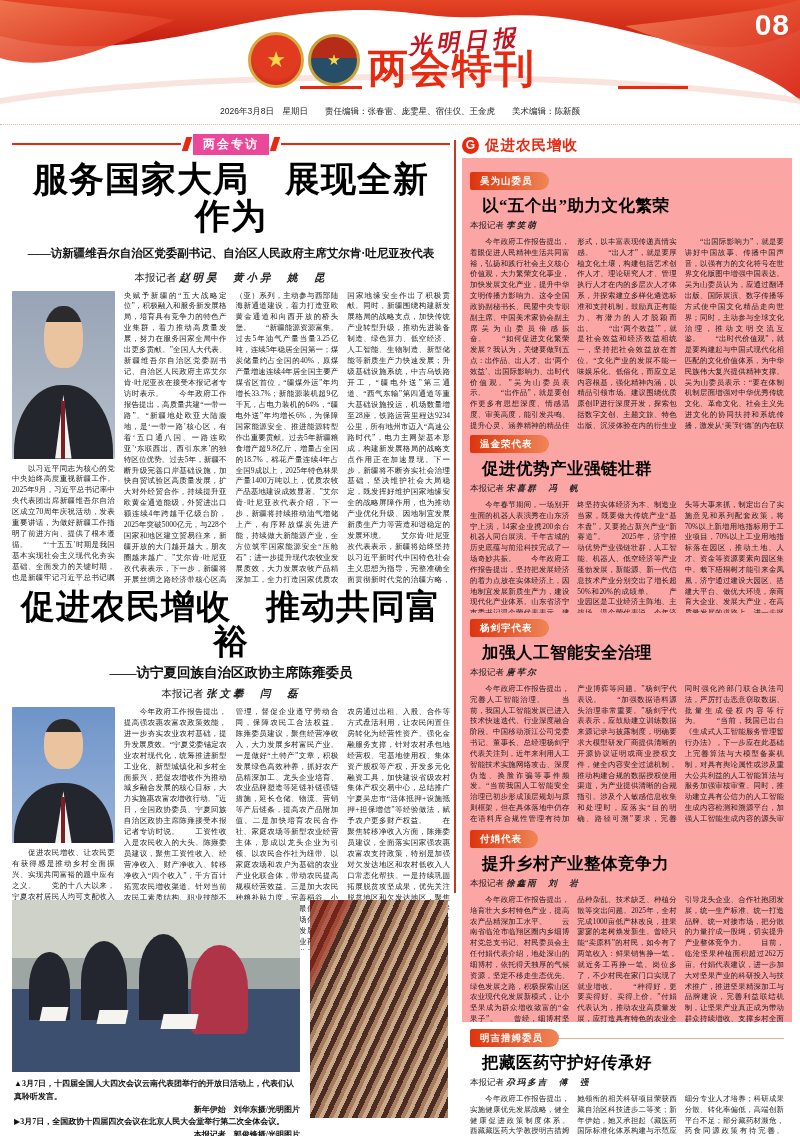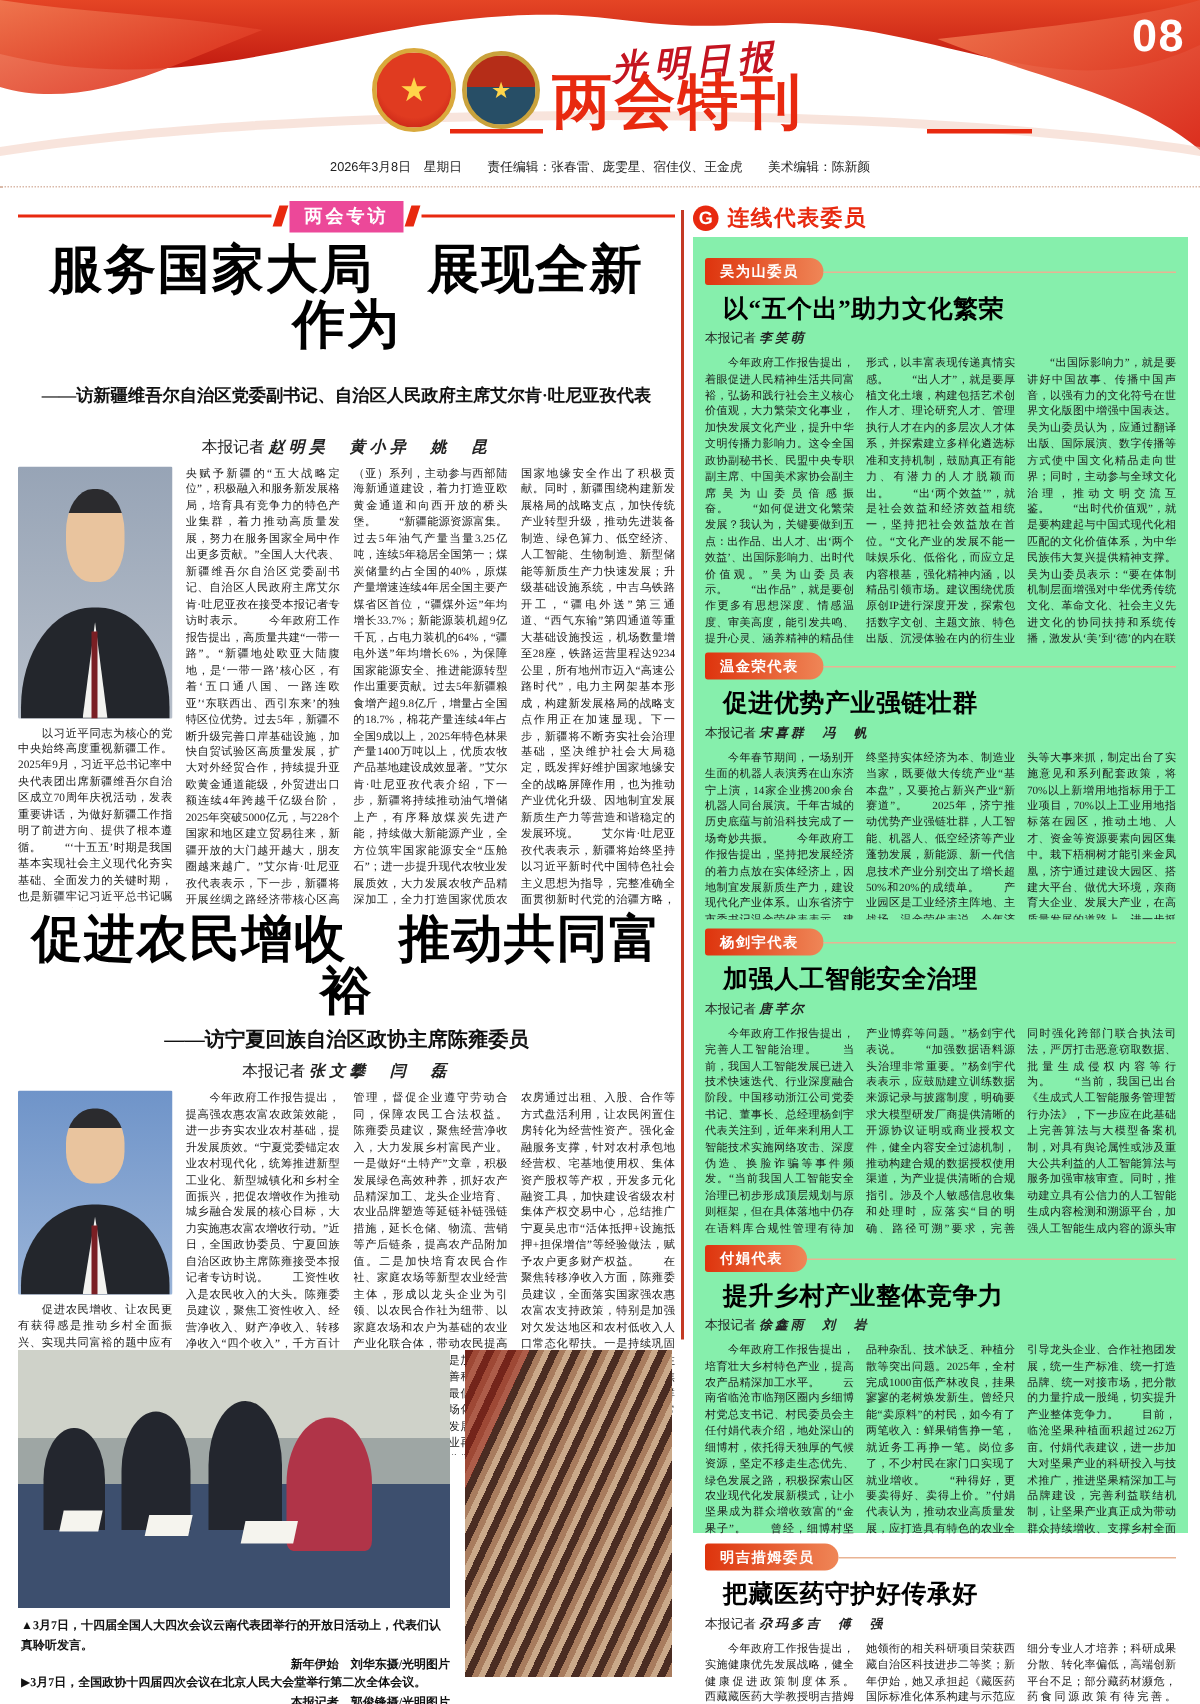--- a/index.html
+++ b/index.html
@@ -30,21 +30,21 @@
   #left{left:12px;top:134px;width:438px;}
   .tagrow{display:flex;align-items:center;height:20px;}
   .tagrow .ln{flex:1;height:1.5px;background:#e8290f;}
   .flag{width:6px;height:14px;background:#e8290f;transform:skewX(-18deg);margin:0 3px;}
   .tagbox{background:#ec4899;color:#fff;font-size:12px;font-weight:bold;padding:2px 10px;
      font-family:"Liberation Sans",sans-serif;letter-spacing:2px;}
   .headline{text-align:center;font-weight:900;color:#000;line-height:1.05;letter-spacing:1px;}
   .h1a{font-size:35px;margin:8px 16px 6px;}
   .h1b{font-size:34px;margin:4px 0 4px;}
   .subtitle{text-align:center;font-weight:bold;color:#111;}
-  .sub1{font-size:11.5px;margin:20px 0;}
+  .sub1{font-size:11.5px;margin:10px 0;}
   .sub2{font-size:13.5px;margin:3px 0;}
   .byline{text-align:center;font-size:10.5px;margin:5px 0 6px;color:#222;}
   .byline .names{font-weight:bold;letter-spacing:3px;font-style:italic;}
   .cols{display:flex;gap:9px;}
   .col{flex:1;font-size:7.5px;line-height:1.46;text-align:justify;overflow:hidden;}
   .cols-a1 .col{height:294px;}
   .cols-a2 .col{height:243px;}
   .photo{border-radius:1px;position:relative;overflow:hidden;margin-bottom:5px;}
   .portrait{height:168px;}
   .portrait2{height:136px;}
@@ -71,21 +71,21 @@
   #captions{left:14px;top:1078px;width:286px;position:absolute;font-size:8px;line-height:1.6;
      color:#111;font-weight:bold;}
   #captions .credit{display:block;text-align:right;}
   
   #right-head{left:462px;top:134px;width:330px;height:22px;display:flex;align-items:center;gap:6px;}
   .glogo{width:17px;height:17px;border-radius:50%;background:#e8290f;color:#fff;font-weight:900;
      font-size:12px;display:flex;align-items:center;justify-content:center;
      font-family:"Liberation Sans",sans-serif;}
   #right-title{color:#e8290f;font-size:14.5px;font-weight:900;
      font-family:"Liberation Sans",sans-serif;letter-spacing:1px;}
-  #panel{left:462px;top:158px;width:330px;height:864px;background:#86efac;padding:8px 8px 4px;
+  #panel{left:462px;top:158px;width:330px;height:864px;background:#fca5a5;padding:8px 8px 4px;
      box-sizing:border-box;}
   .rtagrow{display:flex;align-items:center;margin-top:6px;}
   .rtag{background:linear-gradient(90deg,#de340d,#ef8657);color:#fff;font-size:9.5px;font-weight:bold;
      padding:2.5px 16px 2.5px 10px;border-radius:3px 14px 14px 3px;
      font-family:"Liberation Sans",sans-serif;letter-spacing:1px;}
   .rtagrow .ln{flex:1;height:1px;background:#e9b393;}
   .rtitle{font-size:16.5px;font-weight:900;color:#000;margin:5px 12px 3px;letter-spacing:.5px;}
   .rbyline{font-size:8.5px;margin:0 0 5px;color:#222;}
   .rbyline .names{font-weight:bold;font-style:italic;letter-spacing:2px;}
   .rcols{display:flex;gap:8px;}
@@ -199,21 +199,21 @@
   </div>
   <div>
     <span>▶3月7日，全国政协十四届四次会议在北京人民大会堂举行第二次全体会议。</span>
     <span class="credit">本报记者　郭俊锋摄/光明图片</span>
   </div>
 </div>
 <div id="photo-right"></div>
 
 <div id="right-head" class="abs">
   <div class="glogo">G</div>
-  <div id="right-title">连线代表委员</div>
+  <div id="right-title">促进农民增收</div>
 </div>
 
 <div id="panel" class="abs">
 
   <div>
     <div class="rtagrow">
         <span class="rtag">吴为山委员</span>
         <div class="ln"></div>
       </div>
     <div class="rtitle">以“五个出”助力文化繁荣</div>

